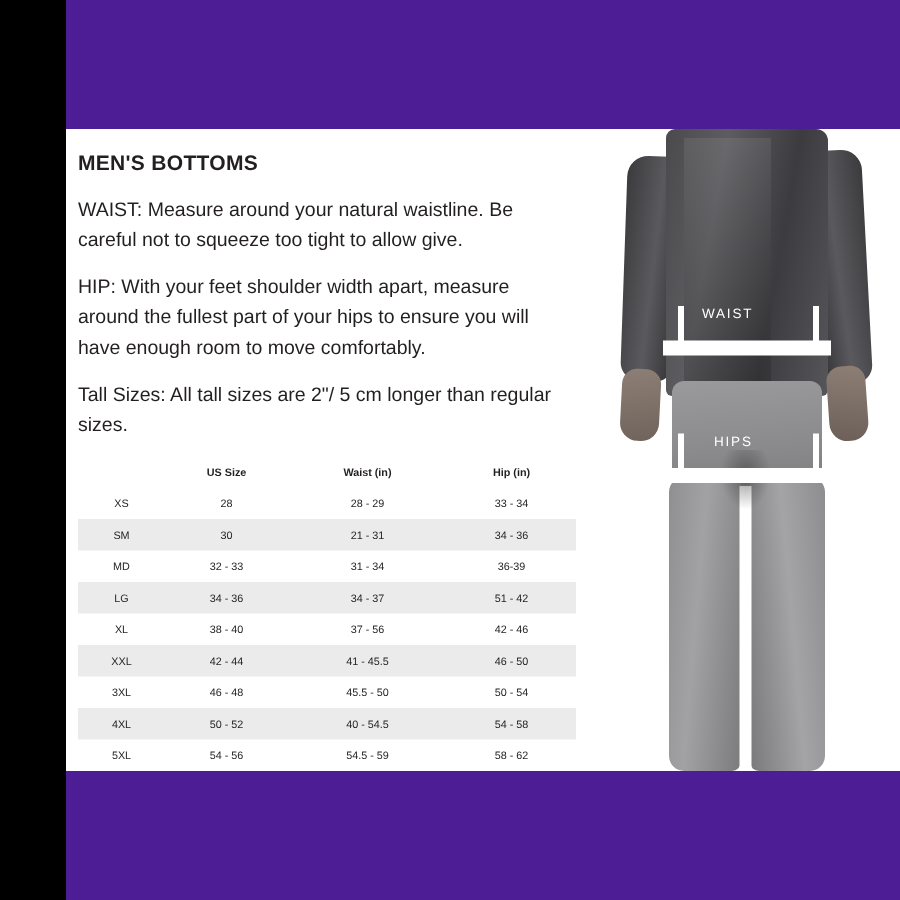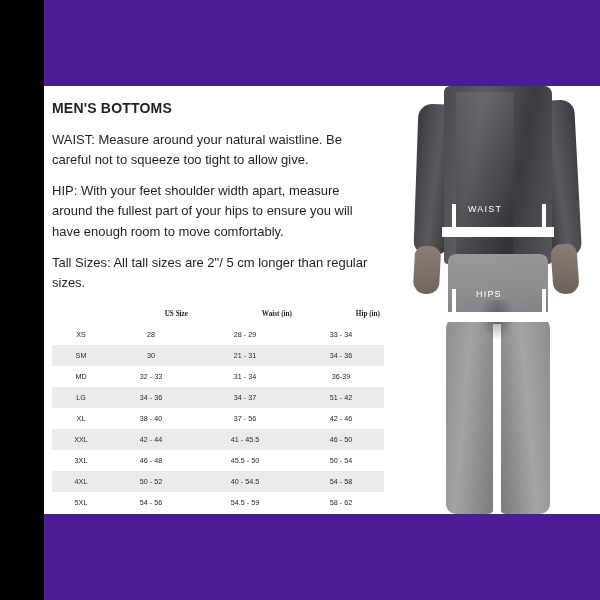--- a/index.html
+++ b/index.html
@@ -63,26 +63,25 @@
     letter-spacing: 0.2px;
     margin: 14px 0 8px 0;
   }
   table.size-table {
     border-collapse: collapse;
     width: 332px;
     font-size: 7.2px;
     color: #231f20;
   }
   table.size-table th {
-    text-align: right;
+    text-align: center;
     font-weight: bold;
     font-size: 7.2px;
     padding: 6px 4px 6px 6px;
     color: #231f20;
-    font-family: Liberation Serif, serif;
   }
   table.size-table td {
     text-align: center;
     padding: 6px 4px 6px 6px;
     color: #231f20;
   }
   table.size-table tr.alt td {
     background: #ebebeb;
   }
   table.size-table col.c0 { width: 56px; }

